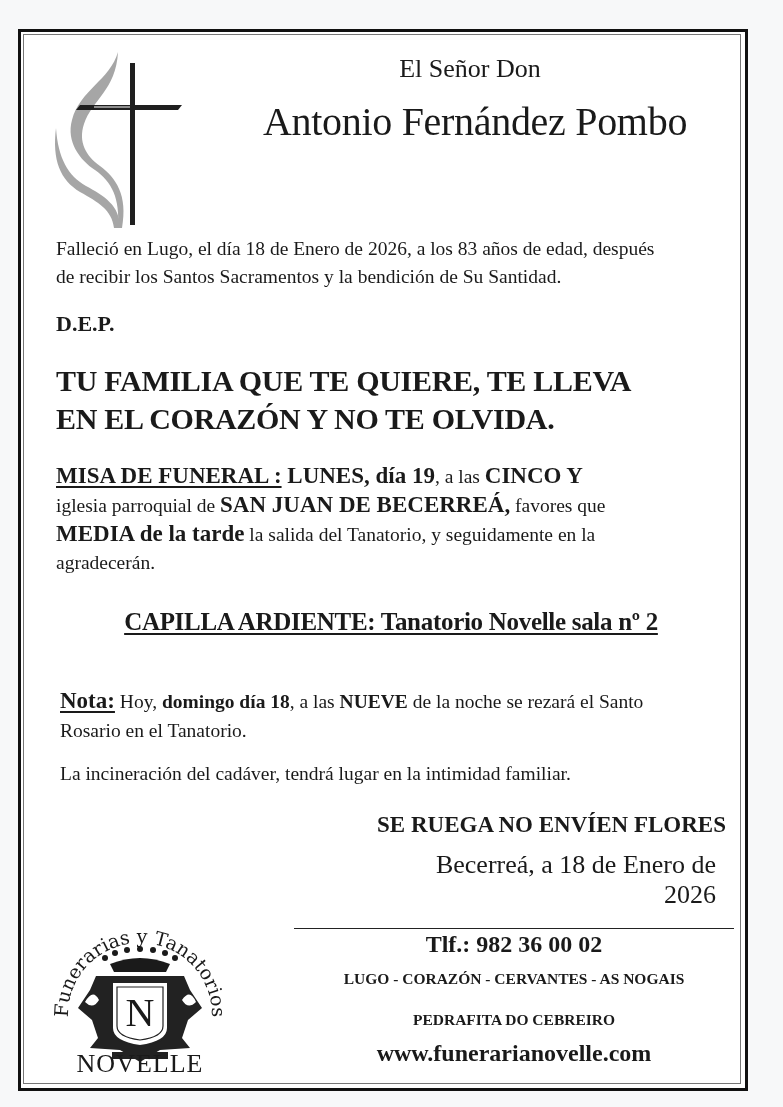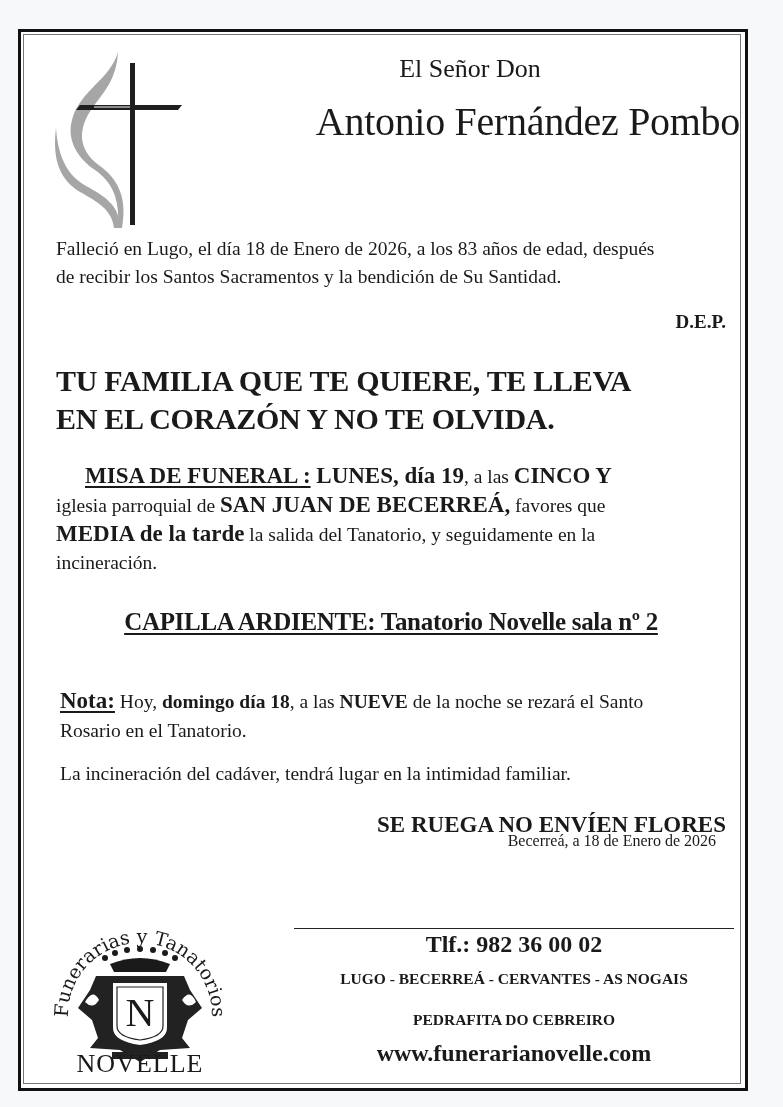--- a/index.html
+++ b/index.html
@@ -14,33 +14,33 @@
     }
     .frame-inner {
       position: absolute; left: 23px; top: 34px; width: 718px; height: 1050px;
       border-left: 1px solid #777; border-top: 1px solid #777;
       border-right: 1px solid #777; border-bottom: 1px solid #777;
       box-sizing: border-box;
     }
     .abs { position: absolute; }
     .cross { left: 50px; top: 50px; width: 135px; height: 180px; }
     .prefix { left: 350px; top: 54px; width: 240px; text-align: center; font-size: 26px; }
-    .name { left: 210px; top: 98px; width: 530px; text-align: right; font-size: 40px; letter-spacing: -0.3px; }
+    .name { left: 210px; top: 98px; width: 530px; text-align: center; font-size: 40px; letter-spacing: -0.3px; }
     .p1 { left: 56px; top: 235px; width: 670px; font-size: 19.5px; line-height: 28px; }
-    .dep { left: 56px; top: 311px; width: 670px; text-align: right; font-size: 19px; font-weight: bold; }
+    .dep { left: 56px; top: 311px; width: 670px; text-align: left; font-size: 22px; font-weight: bold; }
     .motto { left: 56px; top: 362px; width: 670px; font-size: 30px; font-weight: bold; line-height: 38px; letter-spacing: -0.3px; }
     .misa { left: 56px; top: 462px; width: 670px; font-size: 19.5px; line-height: 28px; }
     .misa .big { font-size: 23px; font-weight: bold; }
-    .u { text-decoration: underline; text-underline-offset: 3px; margin-left: 29px; }
+    .u { text-decoration: underline; text-underline-offset: 3px; }
     .capilla { left: 56px; top: 605px; width: 670px; text-align: center; font-size: 25px; font-weight: bold; line-height: 34px; text-decoration: underline; text-underline-offset: 3px; letter-spacing: -0.3px; }
     .nota { left: 60px; top: 686px; width: 670px; font-size: 19.5px; line-height: 29px; }
     .nota .lbl { font-size: 23px; font-weight: bold; text-decoration: underline; text-underline-offset: 3px; margin-top: 45px; }
     .incin { left: 60px; top: 763px; width: 670px; font-size: 19.5px; }
     .ruega { left: 56px; top: 812px; width: 670px; text-align: right; font-size: 23px; font-weight: bold; }
-    .datesig { left: 400px; top: 832px; width: 316px; text-align: right; font-size: 16px; font-family: Liberation Serif, serif; }
+    .datesig { left: 400px; top: 850px; width: 316px; text-align: right; font-size: 26px; font-family: Liberation Serif, serif; }
     .divider { left: 294px; top: 928px; width: 440px; height: 0; border-top: 1.5px solid #222; }
     .phone { left: 294px; top: 931px; width: 440px; text-align: center; font-size: 24px; font-weight: bold; }
     .cities { left: 294px; top: 970px; width: 440px; text-align: center; font-size: 15.5px; font-weight: bold; }
     .cities2 { left: 294px; top: 1011px; width: 440px; text-align: center; font-size: 15.5px; font-weight: bold; }
     .web { left: 294px; top: 1040px; width: 440px; text-align: center; font-size: 24px; font-weight: bold; }
     .logo { left: 40px; top: 920px; width: 200px; height: 165px; }
     .logo-text { font-family: "DejaVu Serif", serif; }
     .novelle { left: 40px; top: 1049px; width: 200px; text-align: center; font-size: 26px; letter-spacing: 1px; }
   </style>
 </head>
@@ -69,21 +69,21 @@
 
 <div class="abs motto">
   <div>TU FAMILIA QUE TE QUIERE, TE LLEVA</div>
   <div>EN EL CORAZÓN Y NO TE OLVIDA.</div>
 </div>
 
 <div class="abs misa">
   <div><span class="big u">MISA DE FUNERAL :</span><span class="big"> LUNES, día 19</span><span>, a las </span><span class="big">CINCO Y</span></div>
   <div><span>iglesia parroquial de </span><span class="big">SAN JUAN DE BECERREÁ,</span><span> favores que</span></div>
   <div><span class="big">MEDIA de la tarde</span><span> la salida del Tanatorio, y seguidamente en la</span></div>
-  <div>incineración.</div>
+  <div>agradecerán.</div>
 </div>
 
 <div class="abs capilla">
   <div>CAPILLA ARDIENTE: Tanatorio Novelle sala nº 2</div>
 </div>
 
 <div class="abs nota">
   <div><span class="lbl">Nota:</span><span> Hoy, </span><b>domingo día 18</b><span>, a las </span><b>NUEVE</b><span> de la noche se rezará el Santo</span></div>
   <div>Rosario en el Tanatorio.</div>
 </div>
@@ -117,15 +117,15 @@
   <path d="M45 82 q8 -14 14 -2 q-6 10 -14 2z M142 80 q8 -12 14 2 q-8 8 -14 -2z M52 112 q-10 4 -6 12 q10 -2 6 -12z M148 112 q10 4 6 12 q-10 -2 -6 -12z" fill="#fff"></path>
 
   <path d="M72 62 L128 62 L128 108 Q128 122 100 126 Q72 122 72 108 Z" fill="#ffffff" stroke="#222" stroke-width="2"></path>
   <path d="M77 67 L123 67 L123 106 Q123 117 100 120 Q77 117 77 106 Z" fill="none" stroke="#222" stroke-width="1.2"></path>
   <text x="100" y="106" text-anchor="middle" font-family="Liberation Serif, serif" font-size="40" fill="#1a1a1a">N</text>
 </svg>
 <div class="abs novelle">NOVELLE</div>
 
 <div class="abs divider"></div>
 <div class="abs phone">Tlf.: 982 36 00 02</div>
-<div class="abs cities">LUGO - BECERREÁ - CERVANTES - AS NOGAIS</div>
+<div class="abs cities">LUGO - CORAZÓN - CERVANTES - AS NOGAIS</div>
 <div class="abs cities2">PEDRAFITA DO CEBREIRO</div>
 <div class="abs web">www.funerarianovelle.com</div>
 
 </body></html>

